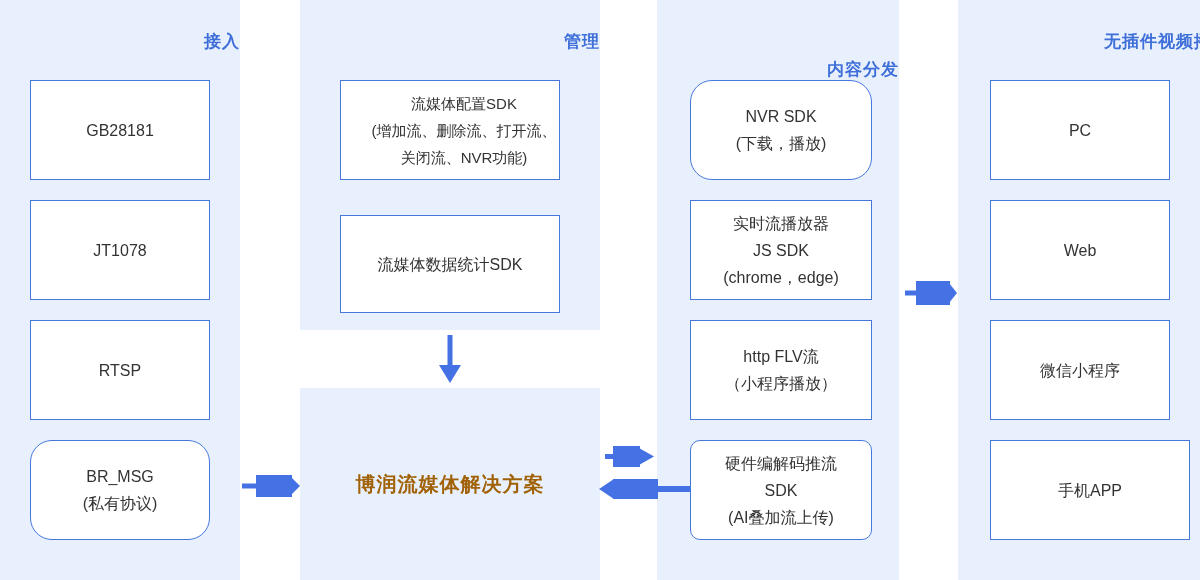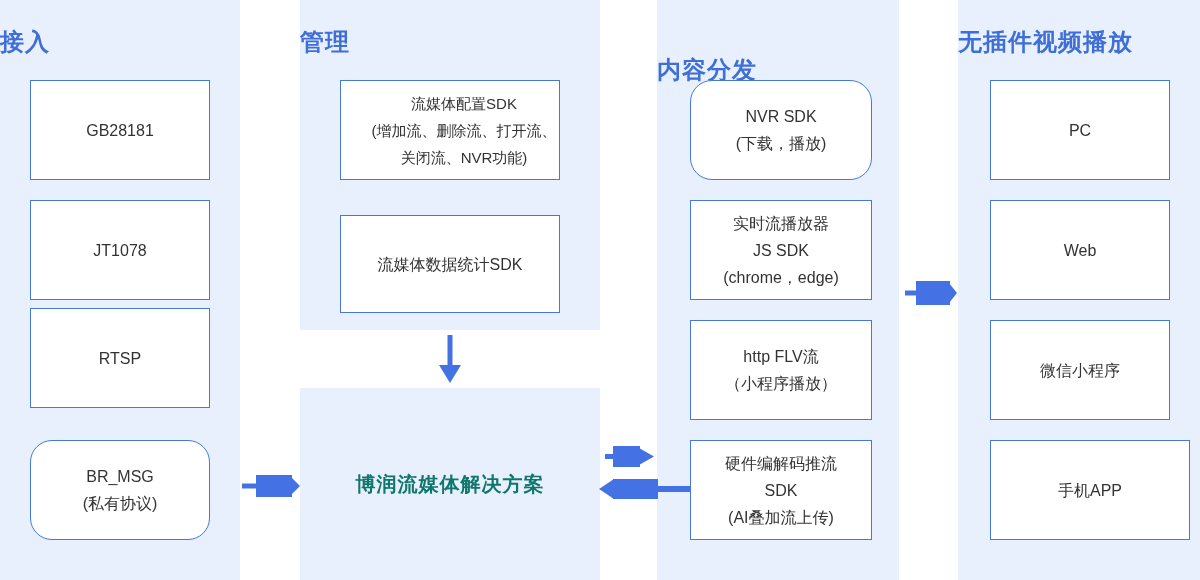--- a/index.html
+++ b/index.html
@@ -5,47 +5,47 @@
   html,body { margin:0; padding:0; }
   body {
     width:1200px; height:580px; position:relative;
     background:#ffffff;
     font-family:"Liberation Sans", sans-serif;
     overflow:hidden;
   }
   .panel { position:absolute; background:#e9f0fd; }
   .col-title {
     position:absolute; top:28px; height:28px;
-    color:#3e6ed8; font-size:24px; font-weight:bold;
-    text-align:left; letter-spacing:1px; line-height:28px;
+    color:#3e6ed8; font-size:17px; font-weight:bold;
+    text-align:right; letter-spacing:1px; line-height:28px;
   }
   .box {
     position:absolute; box-sizing:border-box;
     background:#ffffff; border:1.5px solid #4678dc;
     display:flex; align-items:center; justify-content:center;
     text-align:center; color:#333333; font-size:16px;
     line-height:27px; white-space:pre-line;
   }
   .box.small { font-size:15px;padding-left:28px; }
   .solution-label {
     position:absolute; left:300px; top:388px; width:300px; height:192px;
     display:flex; align-items:center; justify-content:center;
-    color:#0f766e; font-size:20px; font-weight:bold; letter-spacing:1px;
+    color:#a16207; font-size:20px; font-weight:bold; letter-spacing:1px;
   }
   svg.arrow { position:absolute; display:block; }
   svg.arrow * { fill:#4472e4; }
 </style>
 </head>
 <body>
 
 <div class="panel" style="left:0; top:0; width:240px; height:580px;"></div>
 <div class="col-title" style="left:0; width:240px;">接入</div>
 <div class="box" style="left:30px; top:80px;  width:180px; height:100px;">GB28181</div>
 <div class="box" style="left:30px; top:200px; width:180px; height:100px;">JT1078</div>
-<div class="box" style="left:30px; top:308px; width:180px; height:100px;">RTSP</div>
+<div class="box" style="left:30px; top:320px; width:180px; height:100px;">RTSP</div>
 <div class="box" style="left:30px; top:440px; width:180px; height:100px;border-radius:22px;">BR_MSG
 (私有协议)</div>
 
 <div class="panel" style="left:300px; top:0; width:300px; height:330px;"></div>
 <div class="panel" style="left:300px; top:388px; width:300px; height:192px;"></div>
 <div class="col-title" style="left:300px; width:300px;">管理</div>
 <div class="box small" style="left:340px; top:80px;  width:220px; height:100px;">流媒体配置SDK
 (增加流、删除流、打开流、
 关闭流、NVR功能)</div>
 <div class="box" style="left:340px; top:200px; width:220px; height:98px;margin-top:15px;">流媒体数据统计SDK</div>
@@ -53,21 +53,21 @@
 
 <div class="panel" style="left:657px; top:0; width:242px; height:580px;"></div>
 <div class="col-title" style="left:657px; width:242px;margin-top:28px;">内容分发</div>
 <div class="box" style="left:690px; top:80px;  width:182px; height:100px;border-radius:22px;">NVR SDK
 (下载，播放)</div>
 <div class="box" style="left:690px; top:200px; width:182px; height:100px;">实时流播放器
 JS SDK
 (chrome，edge)</div>
 <div class="box" style="left:690px; top:320px; width:182px; height:100px;">http FLV流
 （小程序播放）</div>
-<div class="box" style="left:690px; top:440px; width:182px; height:100px;">硬件编解码推流
+<div class="box" style="left:690px; top:440px; width:182px; height:100px;border-radius:10px;">硬件编解码推流
 SDK
 (AI叠加流上传)</div>
 
 <div class="panel" style="left:958px; top:0; width:242px; height:580px;"></div>
 <div class="col-title" style="left:958px; width:272px;">无插件视频播放</div>
 <div class="box" style="left:990px; top:80px;  width:180px; height:100px;">PC</div>
 <div class="box" style="left:990px; top:200px; width:180px; height:100px;">Web</div>
 <div class="box" style="left:990px; top:320px; width:180px; height:100px;">微信小程序</div>
 <div class="box" style="left:990px; top:440px; width:200px; height:100px;">手机APP</div>
 

